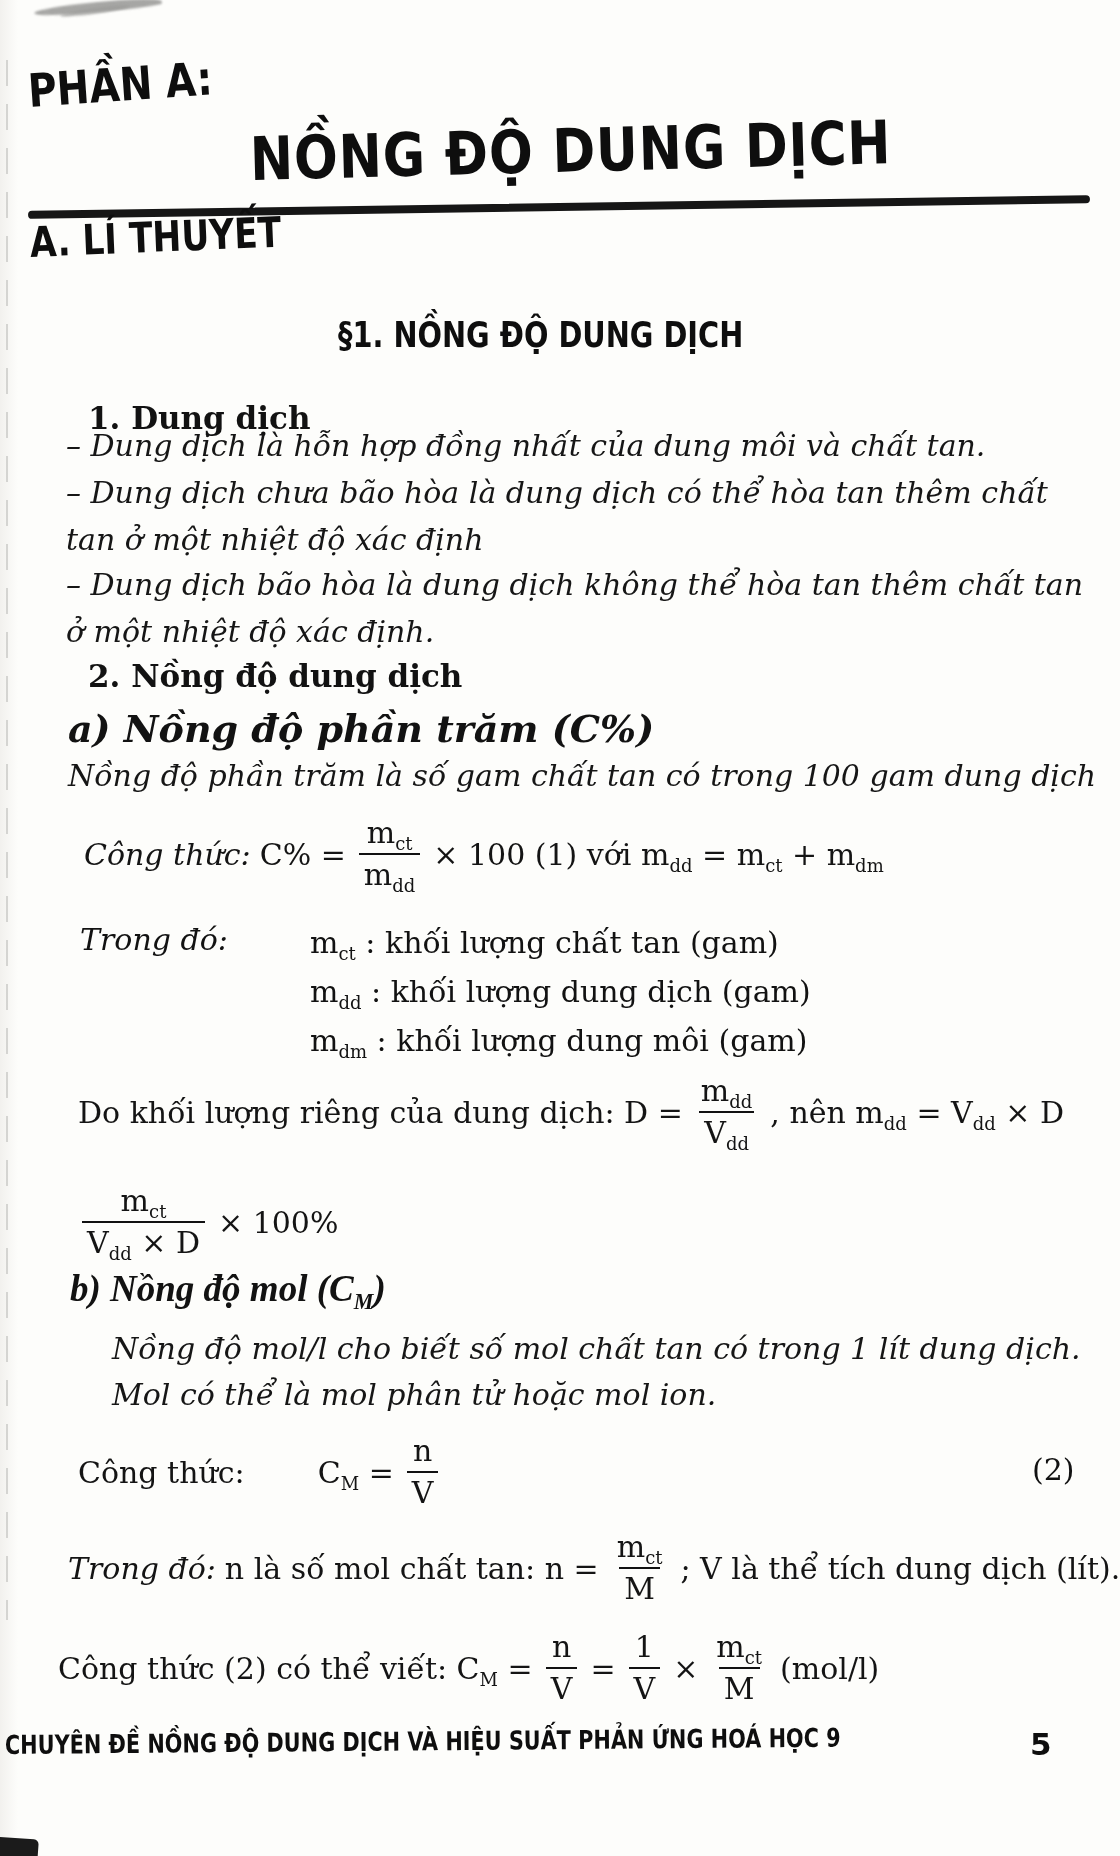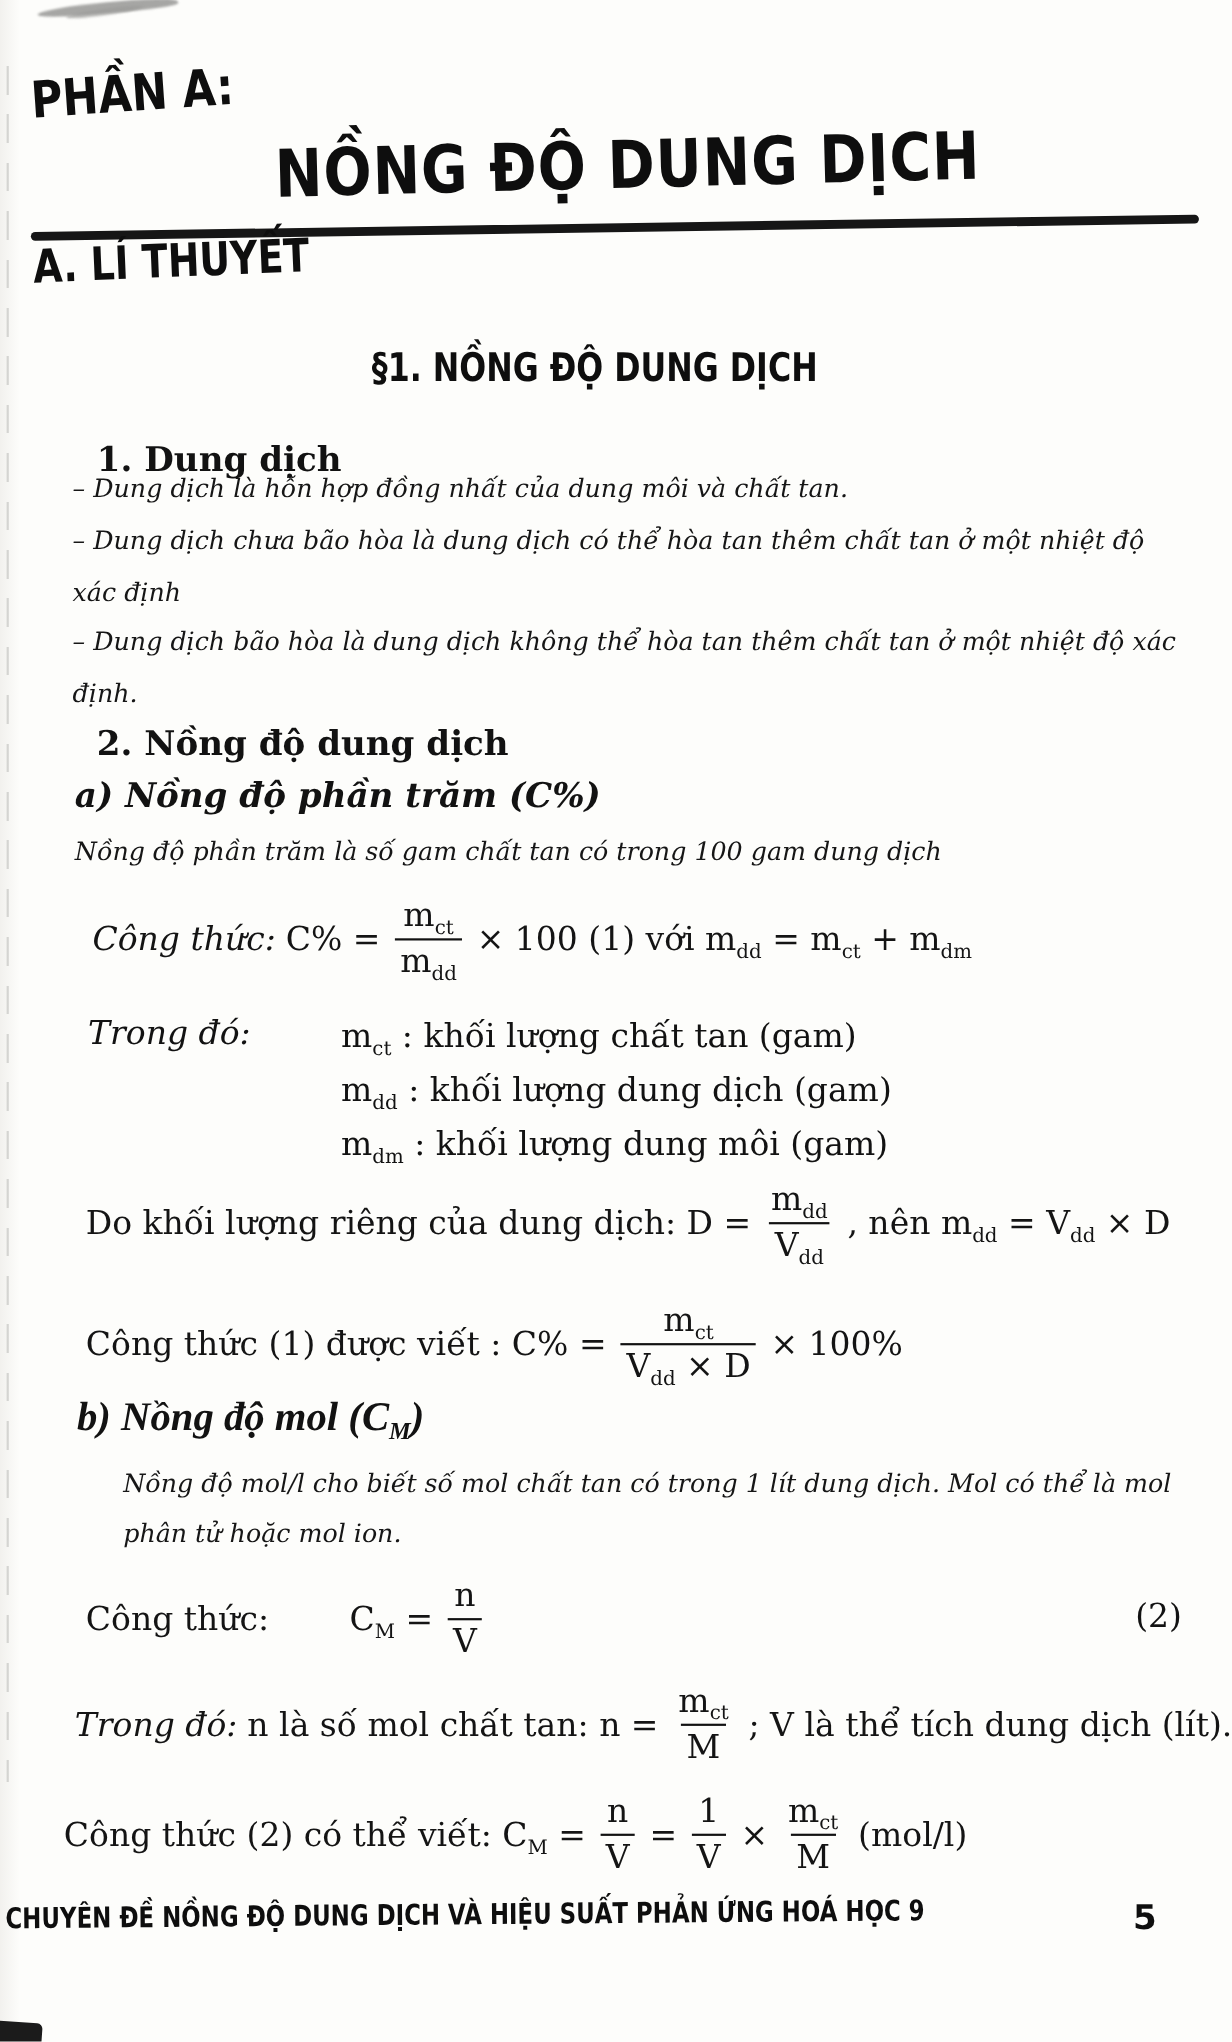--- a/index.html
+++ b/index.html
@@ -12,21 +12,21 @@
   .page{
     position:relative;
     width:1120px;height:1856px;
     background:linear-gradient(90deg,#f2f1ee 0px,#fdfdfb 18px),#fdfdfb;
   }
   .abs{position:absolute;}
   .sans{font-family:"DejaVu Sans",sans-serif;font-weight:bold;color:#0e0e0e;}
   .serif{font-family:"DejaVu Serif",serif;}
   .it{font-style:italic;}
   .b{font-weight:bold;}
-  .body-text{font-size:23px;line-height:47px;color:#161616;}
+  .body-text{font-size:30px;line-height:47px;color:#161616;}
   .row{display:flex;align-items:center;gap:9px;font-size:30px;color:#141414;white-space:nowrap;}
   .frac{display:inline-flex;flex-direction:column;align-items:center;vertical-align:middle;line-height:1.12;margin:0 4px;}
   .frac .num{padding:0 5px 3px;}
   .frac .den{border-top:2.5px solid #111;padding:3px 5px 0;}
   sub{font-size:0.60em;line-height:0;}
   .rule{background:#161616;border-radius:4px;}
   .smudge{
     width:128px;height:10px;border-radius:60% 40% 55% 45%/70% 60% 40% 50%;
     background:#8a8a88;opacity:.75;filter:blur(1.2px);
     transform:rotate(-5deg);
@@ -66,21 +66,21 @@
   <div class="abs serif b" style="left:88px;top:376px;font-size:31px;margin-top:24px;">1. Dung dịch</div>
 
   <div class="abs serif it body-text" style="left:66px;top:422px;width:1015px;">– Dung dịch là hỗn hợp đồng nhất của dung môi và chất tan.</div>
 
   <div class="abs serif it body-text" style="left:66px;top:469px;width:1015px;">– Dung dịch chưa bão hòa là dung dịch có thể hòa tan thêm chất tan ở một nhiệt độ xác định</div>
 
   <div class="abs serif it body-text" style="left:66px;top:561px;width:1018px;">– Dung dịch bão hòa là dung dịch không thể hòa tan thêm chất tan ở một nhiệt độ xác định.</div>
 
   <div class="abs serif b" style="left:88px;top:658px;font-size:31px;">2. Nồng độ dung dịch</div>
 
-  <div class="abs serif b it" style="left:68px;top:706px;font-size:31px;">a) Nồng độ phần trăm (C%)</div>
+  <div class="abs serif b it" style="left:68px;top:706px;font-size:38px;">a) Nồng độ phần trăm (C%)</div>
 
   <div class="abs serif it body-text" style="left:68px;top:752px;">Nồng độ phần trăm là số gam chất tan có trong 100 gam dung dịch</div>
 
   <div class="abs serif row" style="left:84px;top:808px;height:92px;">
     <span class="it">Công thức:</span>
     <span>C% =</span>
     <span class="frac">
       <span class="num">m<sub>ct</sub></span>
       <span class="den">m<sub>dd</sub></span>
     </span>
@@ -98,21 +98,20 @@
   <div class="abs serif row" style="left:78px;top:1066px;height:92px;">
     <span>Do khối lượng riêng của dung dịch: D =</span>
     <span class="frac">
       <span class="num">m<sub>dd</sub></span>
       <span class="den">V<sub>dd</sub></span>
     </span>
     <span>, nên m<sub>dd</sub> = V<sub>dd</sub> × D</span>
   </div>
 
   <div class="abs serif row" style="left:78px;top:1176px;height:92px;">
-    <span>Công thức (1) được viết : C% =</span>
     <span class="frac">
       <span class="num">m<sub>ct</sub></span>
       <span class="den">V<sub>dd</sub> × D</span>
     </span>
     <span>× 100%</span>
   </div>
 
   <div class="abs serif b it" style="left:70px;top:1267px;font-size:37px;font-family:Liberation Serif, serif;">b) Nồng độ mol (C<sub>M</sub>)</div>
 
   <div class="abs serif it body-text" style="left:68px;top:1326px;width:1012px;line-height:46px;margin-left:44px;">Nồng độ mol/l cho biết số mol chất tan có trong 1 lít dung dịch. Mol có thể là mol phân tử hoặc mol ion.</div>

